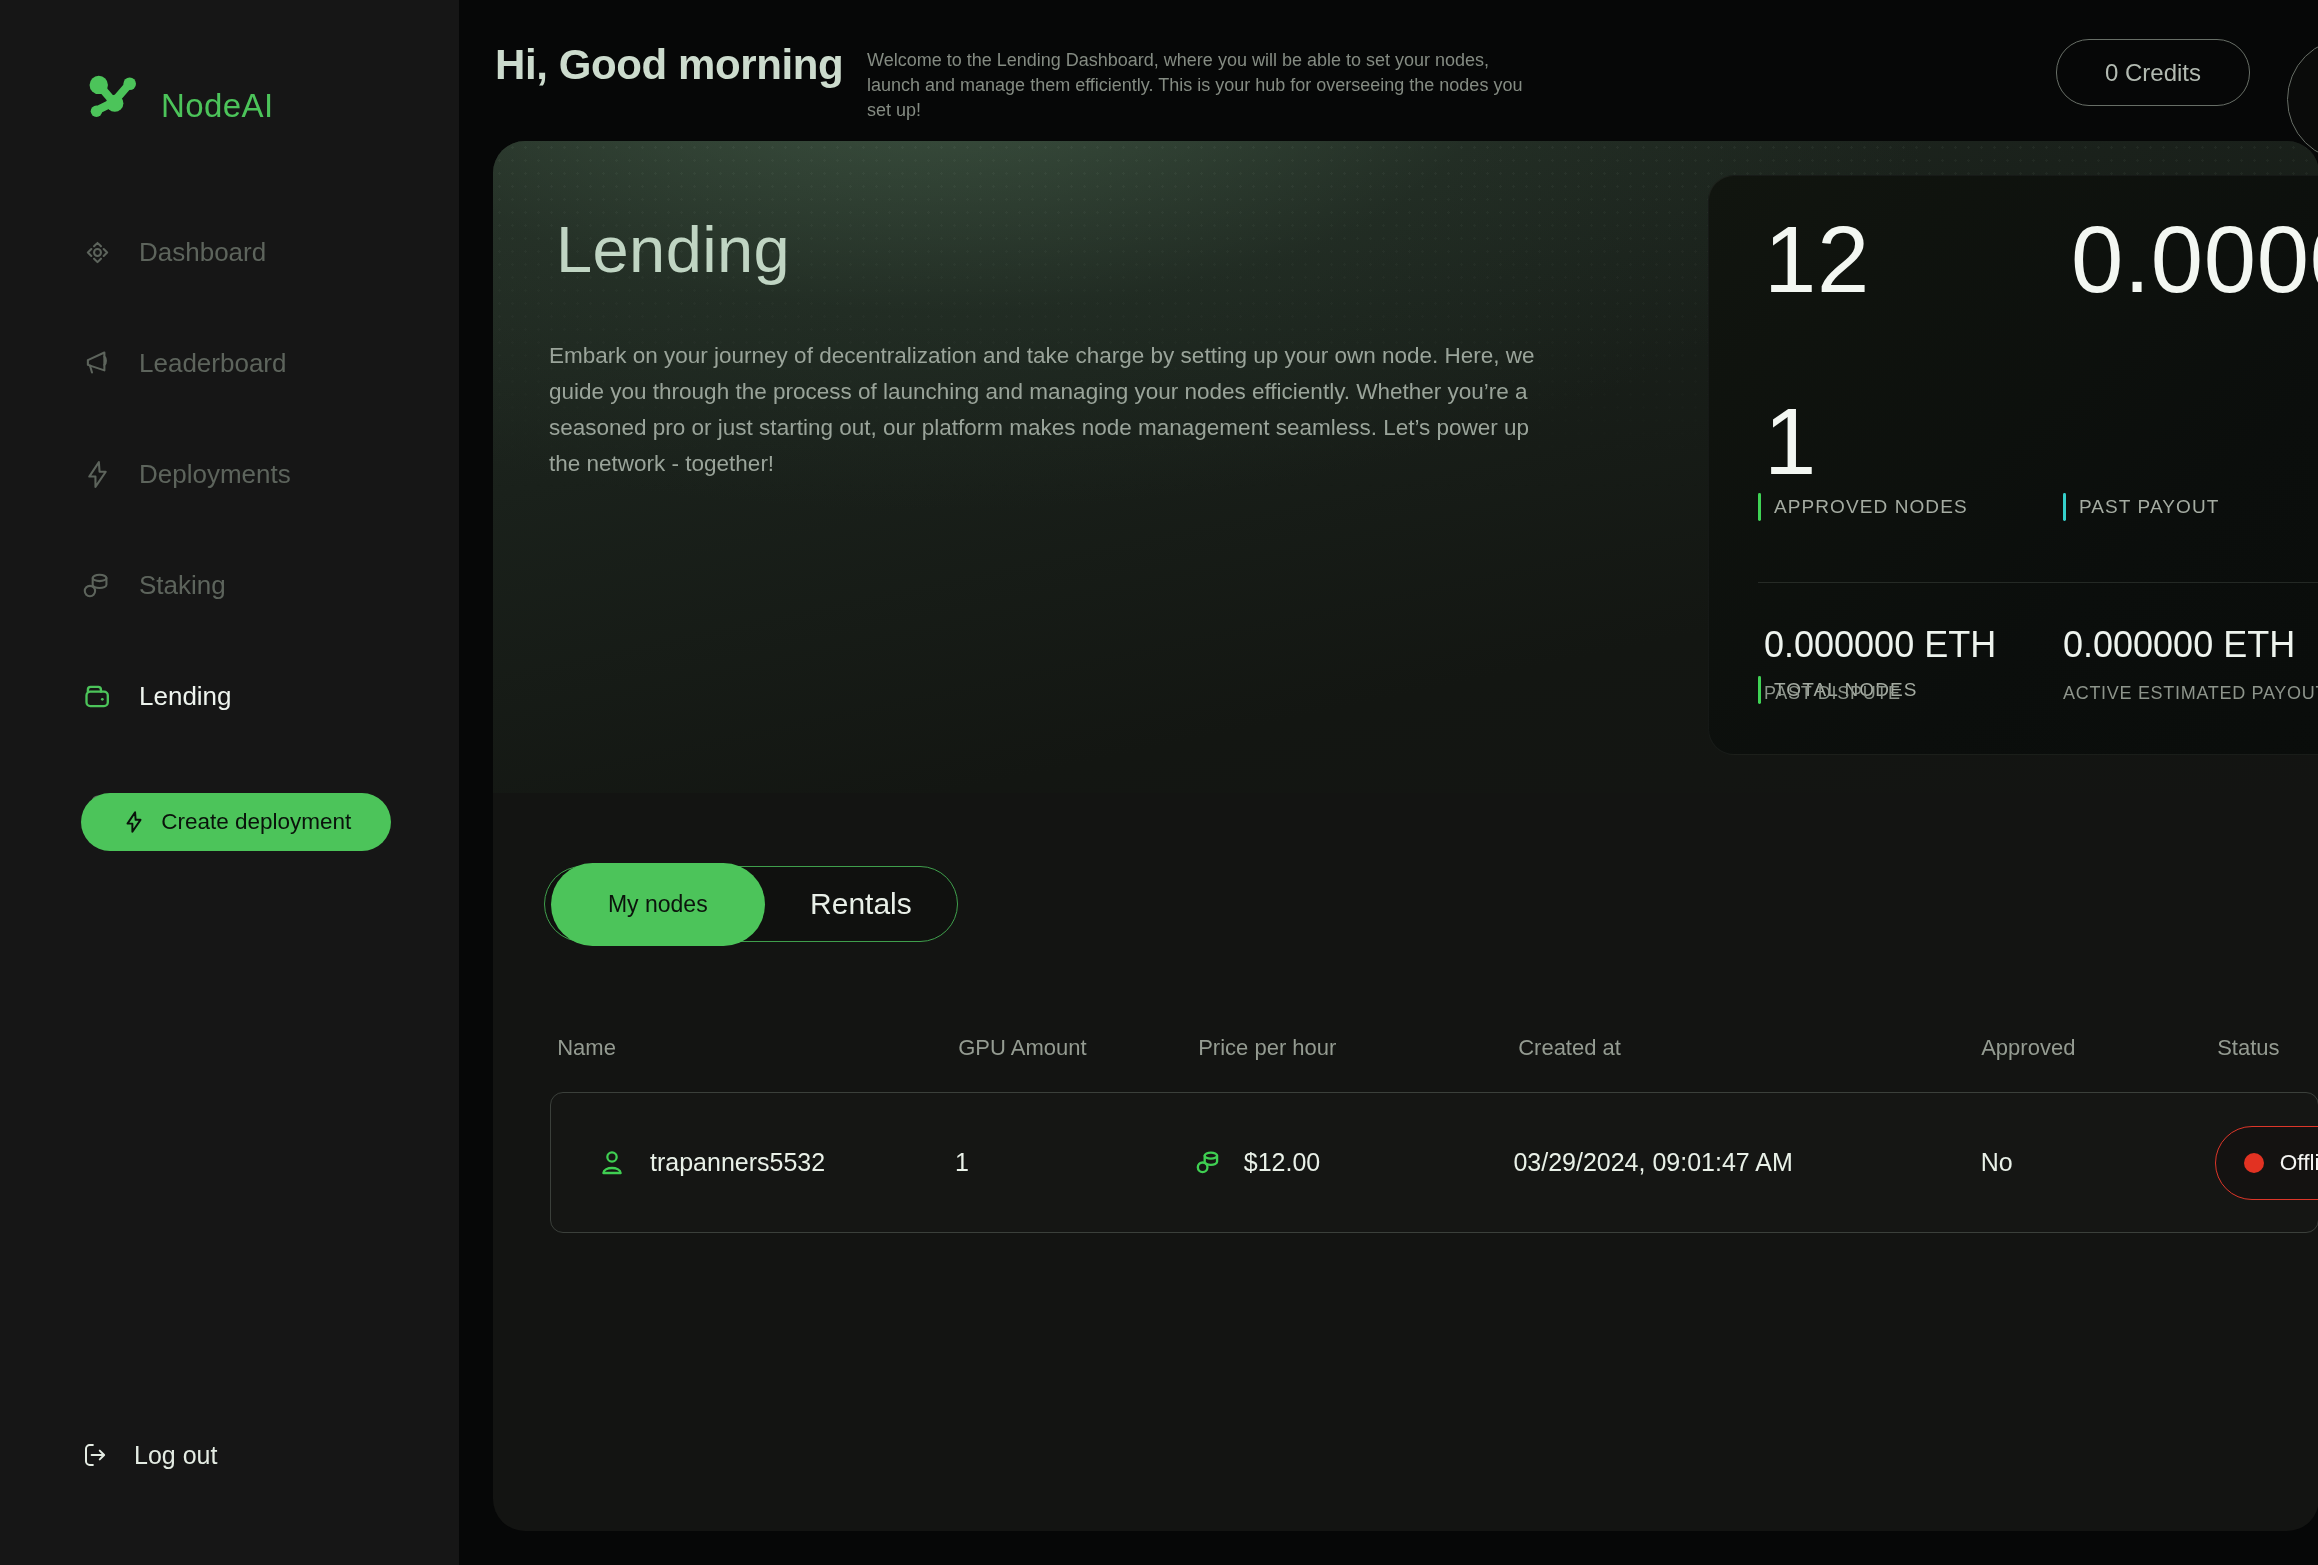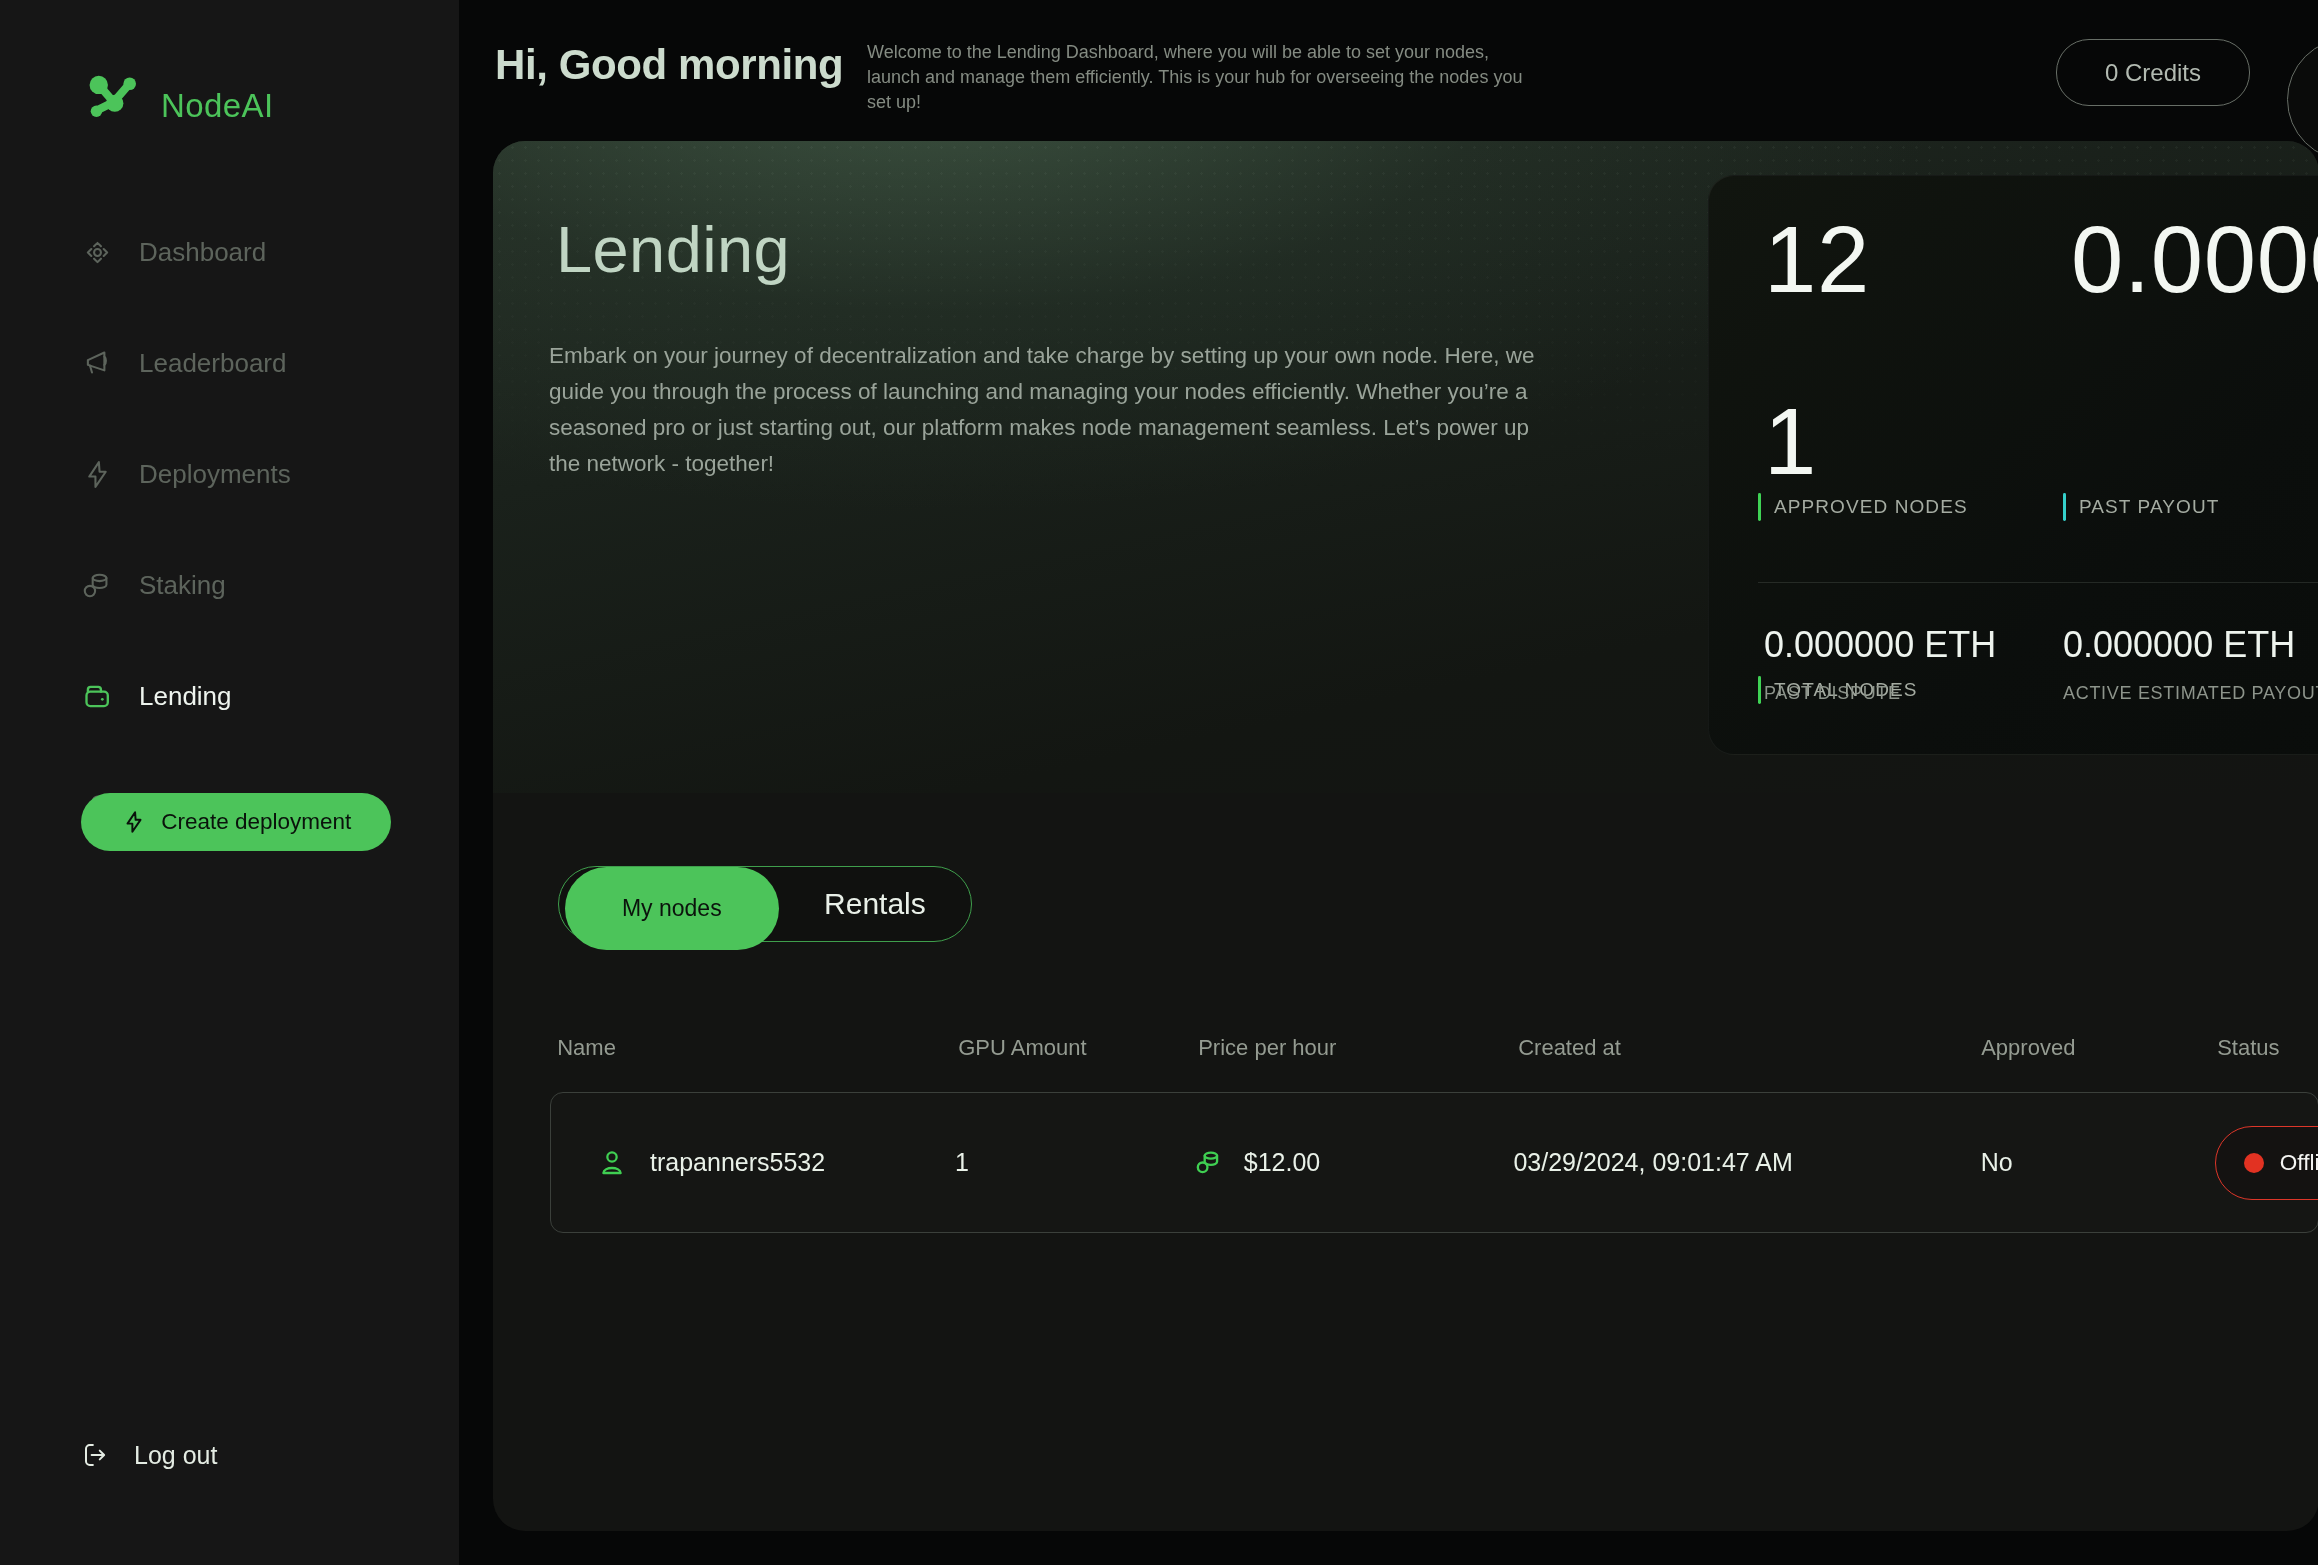--- a/index.html
+++ b/index.html
@@ -46,21 +46,21 @@
     display:flex; align-items:center; gap:23px; cursor:pointer;
     color:#e4ece3; font-size:25px;
   }
 
   
   .greeting {
     position:absolute; left:495px; top:41px;
     font-size:42px; font-weight:600; color:#ccdbcd; letter-spacing:-0.4px;
   }
   .welcome {
-    position:absolute; left:867px; top:40px; width:656px;
+    position:absolute; left:867px; top:48px; width:656px;
     font-size:18px; line-height:25px; color:#848b82;
   }
   .credits-btn {
     position:absolute; left:2056px; top:39px; height:67px;
     padding:0 48px; border-radius:33px;
     background:transparent; border:1.4px solid #676e66; cursor:pointer;
     display:flex; align-items:center;
     font-family:"Liberation Sans", sans-serif;
     font-size:24px; color:#b2bab1;
   }
@@ -125,24 +125,24 @@
   }
   .stat-eth-value {
     position:absolute; font-size:36px; font-weight:500; color:#eef4ee; white-space:nowrap;
   }
   .stat-eth-label {
     position:absolute; font-size:18px; letter-spacing:0.7px; color:#8d948b; white-space:nowrap;
   }
 
   
   .tab-group {
-    position:absolute; left:65px; top:725px;
+    position:absolute; left:51px; top:725px;
     width:414px; height:76px; border-radius:49px;
     border:1.4px solid #3f9f4c;
-    display:flex; 
+    display:flex; align-items:center;
     background:rgba(0,0,0,0.15);
   }
   .tab-active {
     margin-left:5.8px;
     width:214px; height:83px; border-radius:42px;
     background:#4cc45a; border:none; cursor:pointer;
     display:flex; align-items:center; justify-content:center;
     font-family:"Liberation Sans", sans-serif;
     font-size:23px; font-weight:500; color:#0b130c;
   }

